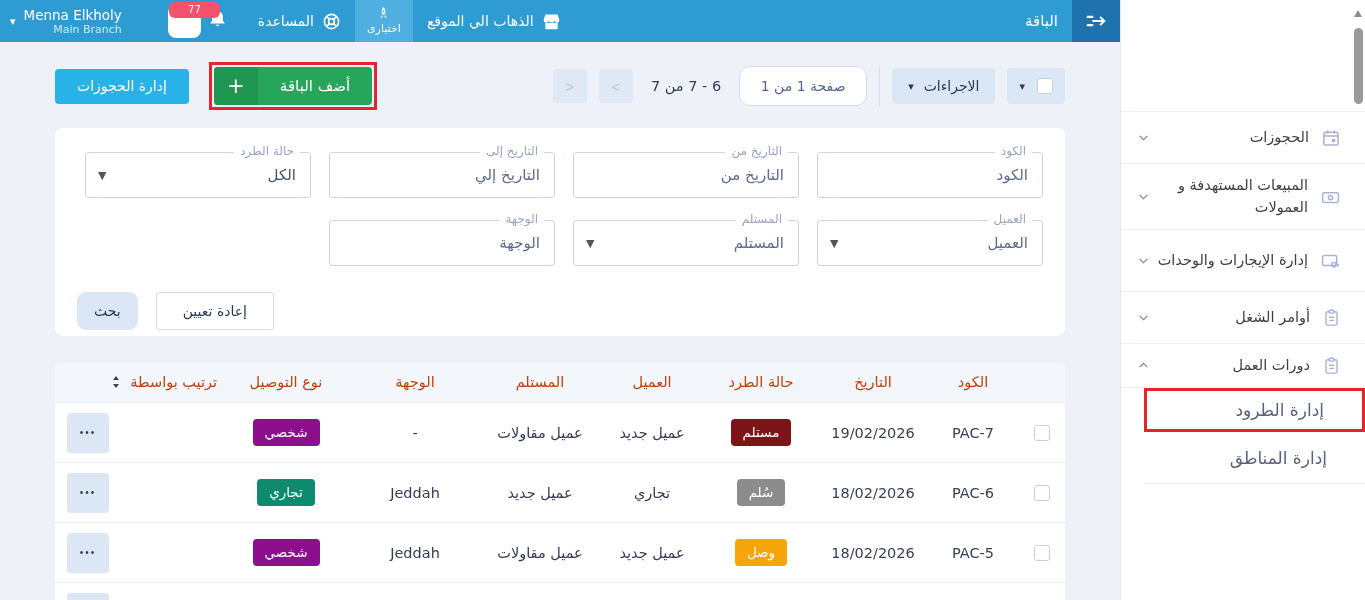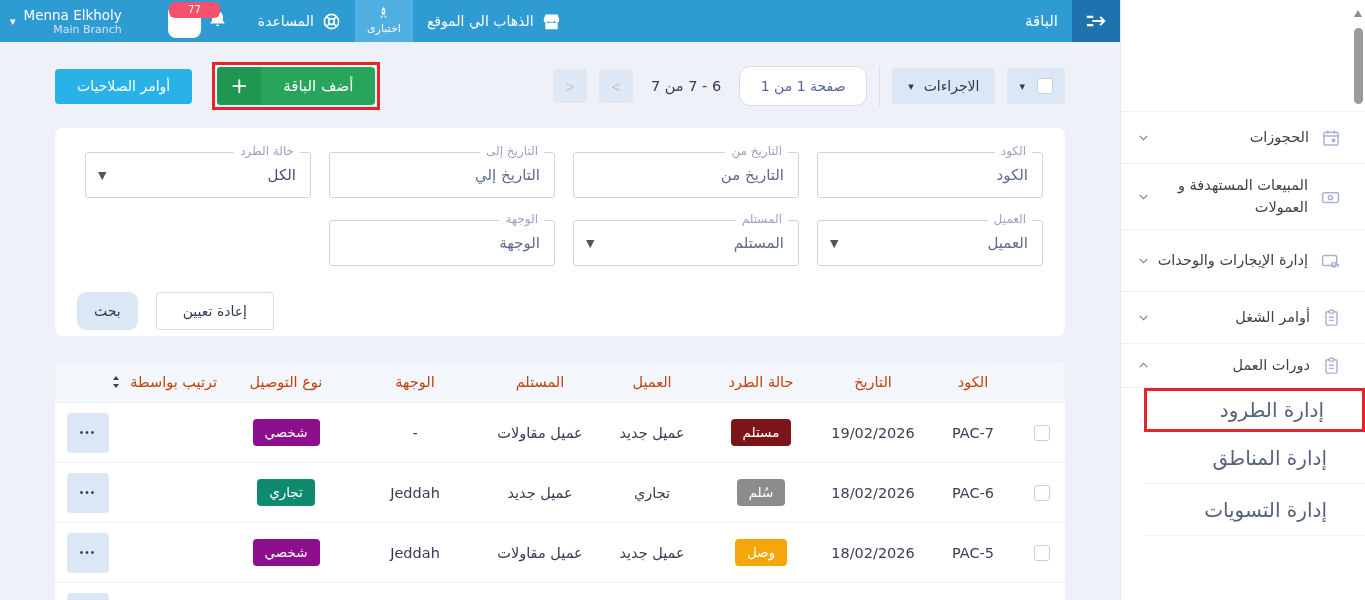--- a/index.html
+++ b/index.html
@@ -32,21 +32,21 @@
   .sidebar { position:absolute; top:0; right:0; width:245px; height:600px; background:#fff;
     border-left:1px solid #e4e8f0; }
   .sb-spacer { height:112px; border-bottom:1px solid #eef0f6; }
   .sb-item { display:flex; align-items:center; padding:0 24px 0 16px;
     border-bottom:1px solid #eef0f6; color:#404040; font-size:14.5px; cursor:pointer; }
   .sb-item .sb-icon { margin-left:12px; display:flex; }
   .sb-item .sb-label { flex:1; text-align:right; line-height:1.45; }
   .sb-item .sb-chev { color:#7c88a6; display:flex; }
   .h52{height:52px}.h54{height:54px}.h66{height:66px}.h62{height:62px}.h44{height:44px}
   .sb-sub { display:flex; align-items:center; padding:0 38px 0 16px; height:46px;
-    border-bottom:1px solid #eef0f6; color:#57637a; font-size:20px; cursor:pointer; justify-content:flex-start;margin-left:23px; }
+    border-bottom:1px solid #eef0f6; color:#57637a; font-size:17px; cursor:pointer; justify-content:flex-start;margin-left:23px; }
   .sb-sub.hl { border:3px solid #E5252C; height:44px; }
   .sb-sub.h52s{height:52px}
   .scroll-thumb { position:absolute; top:28px; right:2px; width:9px; height:76px;
     background:#9a9a9a; border-radius:5px; }
   .scroll-arrow { position:absolute; top:10px; right:3px; width:0; height:0;
     border-left:4px solid transparent; border-right:4px solid transparent;
     border-bottom:7px solid #8d8d8d; }
 
   
   .main { position:absolute; top:42px; left:0; width:1120px; height:558px;
@@ -258,23 +258,20 @@
           </svg>
       </span>
     </div>
 
     <div class="sb-sub hl">
       <span>إدارة الطرود</span>
     </div>
     <div class="sb-sub h52s">
       <span>إدارة المناطق</span>
     </div>
-    <div class="sb-sub h52s">
-      <span>إدارة التسويات</span>
-    </div>
   </aside>
 
   <div class="scroll-arrow"></div>
   <div class="scroll-thumb"></div>
 
   <main class="main">
 
     <div class="toolbar">
       <div class="tool-right">
         <div class="cb-group">
@@ -299,21 +296,21 @@
       </div>
 
       <div class="tool-left">
         <div class="annot">
           <button class="btn-add">
             <span class="lbl">أضف الباقة</span>
             <span class="plus">+</span>
           </button>
         </div>
         <button class="btn-cyan">
-          <span>أوامر الصلاحيات</span>
+          <span>إدارة الحجوزات</span>
         </button>
       </div>
     </div>
 
     <section class="filter-card">
       <div class="f-grid">
         <div class="field">
           <span class="flabel">الكود</span>
           <input placeholder="الكود" style="">
         </div>

